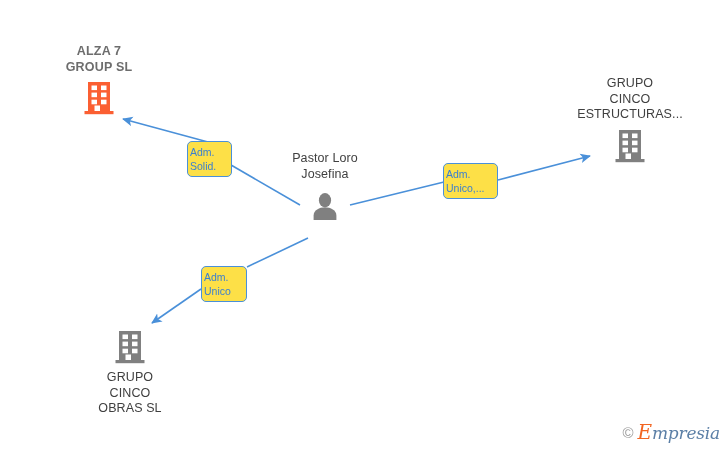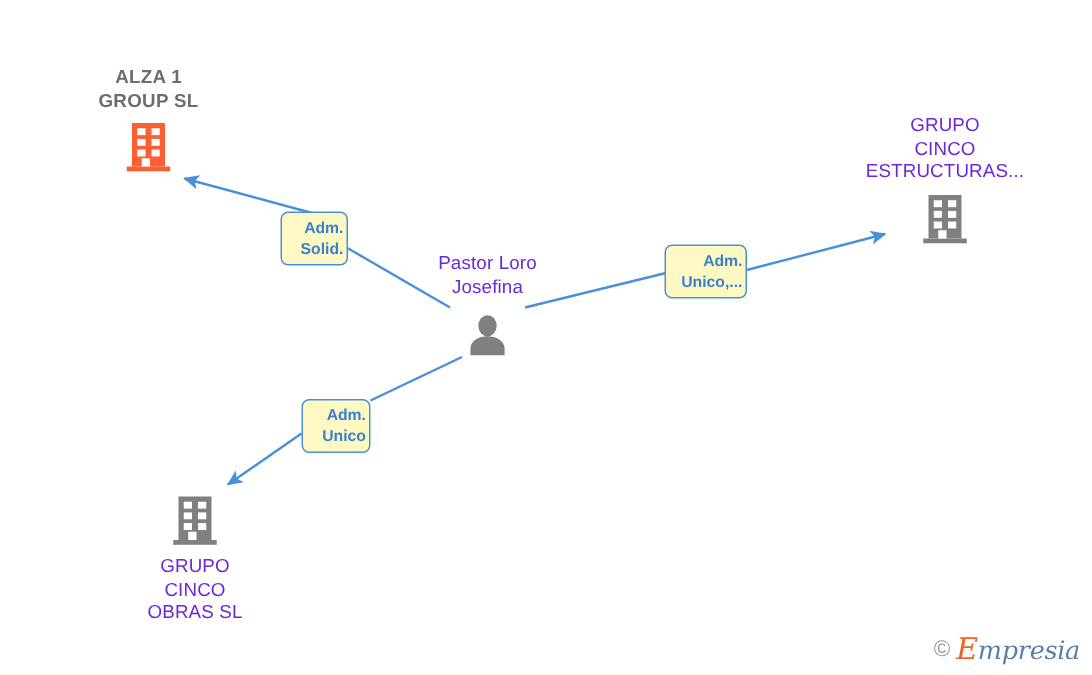--- a/index.html
+++ b/index.html
@@ -24,21 +24,21 @@
     width: 728px;
     height: 450px;
   }
 
   
   .node {
     position: absolute;
     text-align: center;
   }
   .node-label {
-    color: #6d28d9;
+    color: #404040;
     font-size: 12.5px;
     line-height: 15.5px;
     white-space: pre-line;
     letter-spacing: 0.1px;
   }
   .node-label.bold {
     color: #6d6d6d;
     font-weight: bold;
     letter-spacing: 0.2px;
   }
@@ -64,40 +64,39 @@
 
   #node-obras {
     left: 86px;
     top: 330px;
     width: 88px;
   }
   #node-obras .node-icon { margin-bottom: 6px; }
 
   #node-person {
     left: 269px;
-    top: 168px;
+    top: 151px;
     width: 112px;
   }
   #node-person .node-icon { margin-top: 10px; }
 
   
   .edge-label {
     position: absolute;
     box-sizing: border-box;
-    background: #fef9c3;
+    background: #fde047;
     border: 1.4px solid #4a90d9;
     border-radius: 5px;
     color: #3a7fd0;
     font-size: 10.5px;
     line-height: 13.5px;
-    text-align: right;
+    text-align: left;
     padding: 4px 2px 4px 2px;
     white-space: pre-line;
     box-shadow: 0 0 0 0 rgba(0,0,0,0);
-    font-weight: bold;
   }
   #label-solid {
     left: 187px;
     top: 141px;
     width: 45px;
     height: 36px;
   }
   #label-unico-right {
     left: 443px;
     top: 163px;
@@ -155,21 +154,21 @@
     <line x1="231" y1="165" x2="300" y2="205" stroke="#4a90d9" stroke-width="1.6"></line>
 
     <line x1="350" y1="205" x2="444" y2="182" stroke="#4a90d9" stroke-width="1.6"></line>
     <line x1="498" y1="180" x2="590" y2="156" stroke="#4a90d9" stroke-width="1.6" marker-end="url(#arrowhead)"></line>
 
     <line x1="247" y1="267" x2="308" y2="238" stroke="#4a90d9" stroke-width="1.6"></line>
     <line x1="201" y1="289" x2="152" y2="323" stroke="#4a90d9" stroke-width="1.6" marker-end="url(#arrowhead)"></line>
   </svg>
 
   <div class="node" id="node-alza3">
-    <div class="node-label bold">ALZA 1
+    <div class="node-label bold">ALZA 7
 GROUP SL</div>
     <svg class="node-icon" width="30" height="34" viewBox="0 0 30 34" xmlns="http://www.w3.org/2000/svg">
       <g fill="#fb5f32">
         <rect x="4" y="1" width="22" height="29"></rect>
         <rect x="0.5" y="30" width="29" height="3.2"></rect>
       </g>
       <g fill="#ffffff">
         <rect x="7.5" y="4.5" width="5.5" height="4.6"></rect>
         <rect x="17" y="4.5" width="5.5" height="4.6"></rect>
         <rect x="7.5" y="11.6" width="5.5" height="4.6"></rect>

